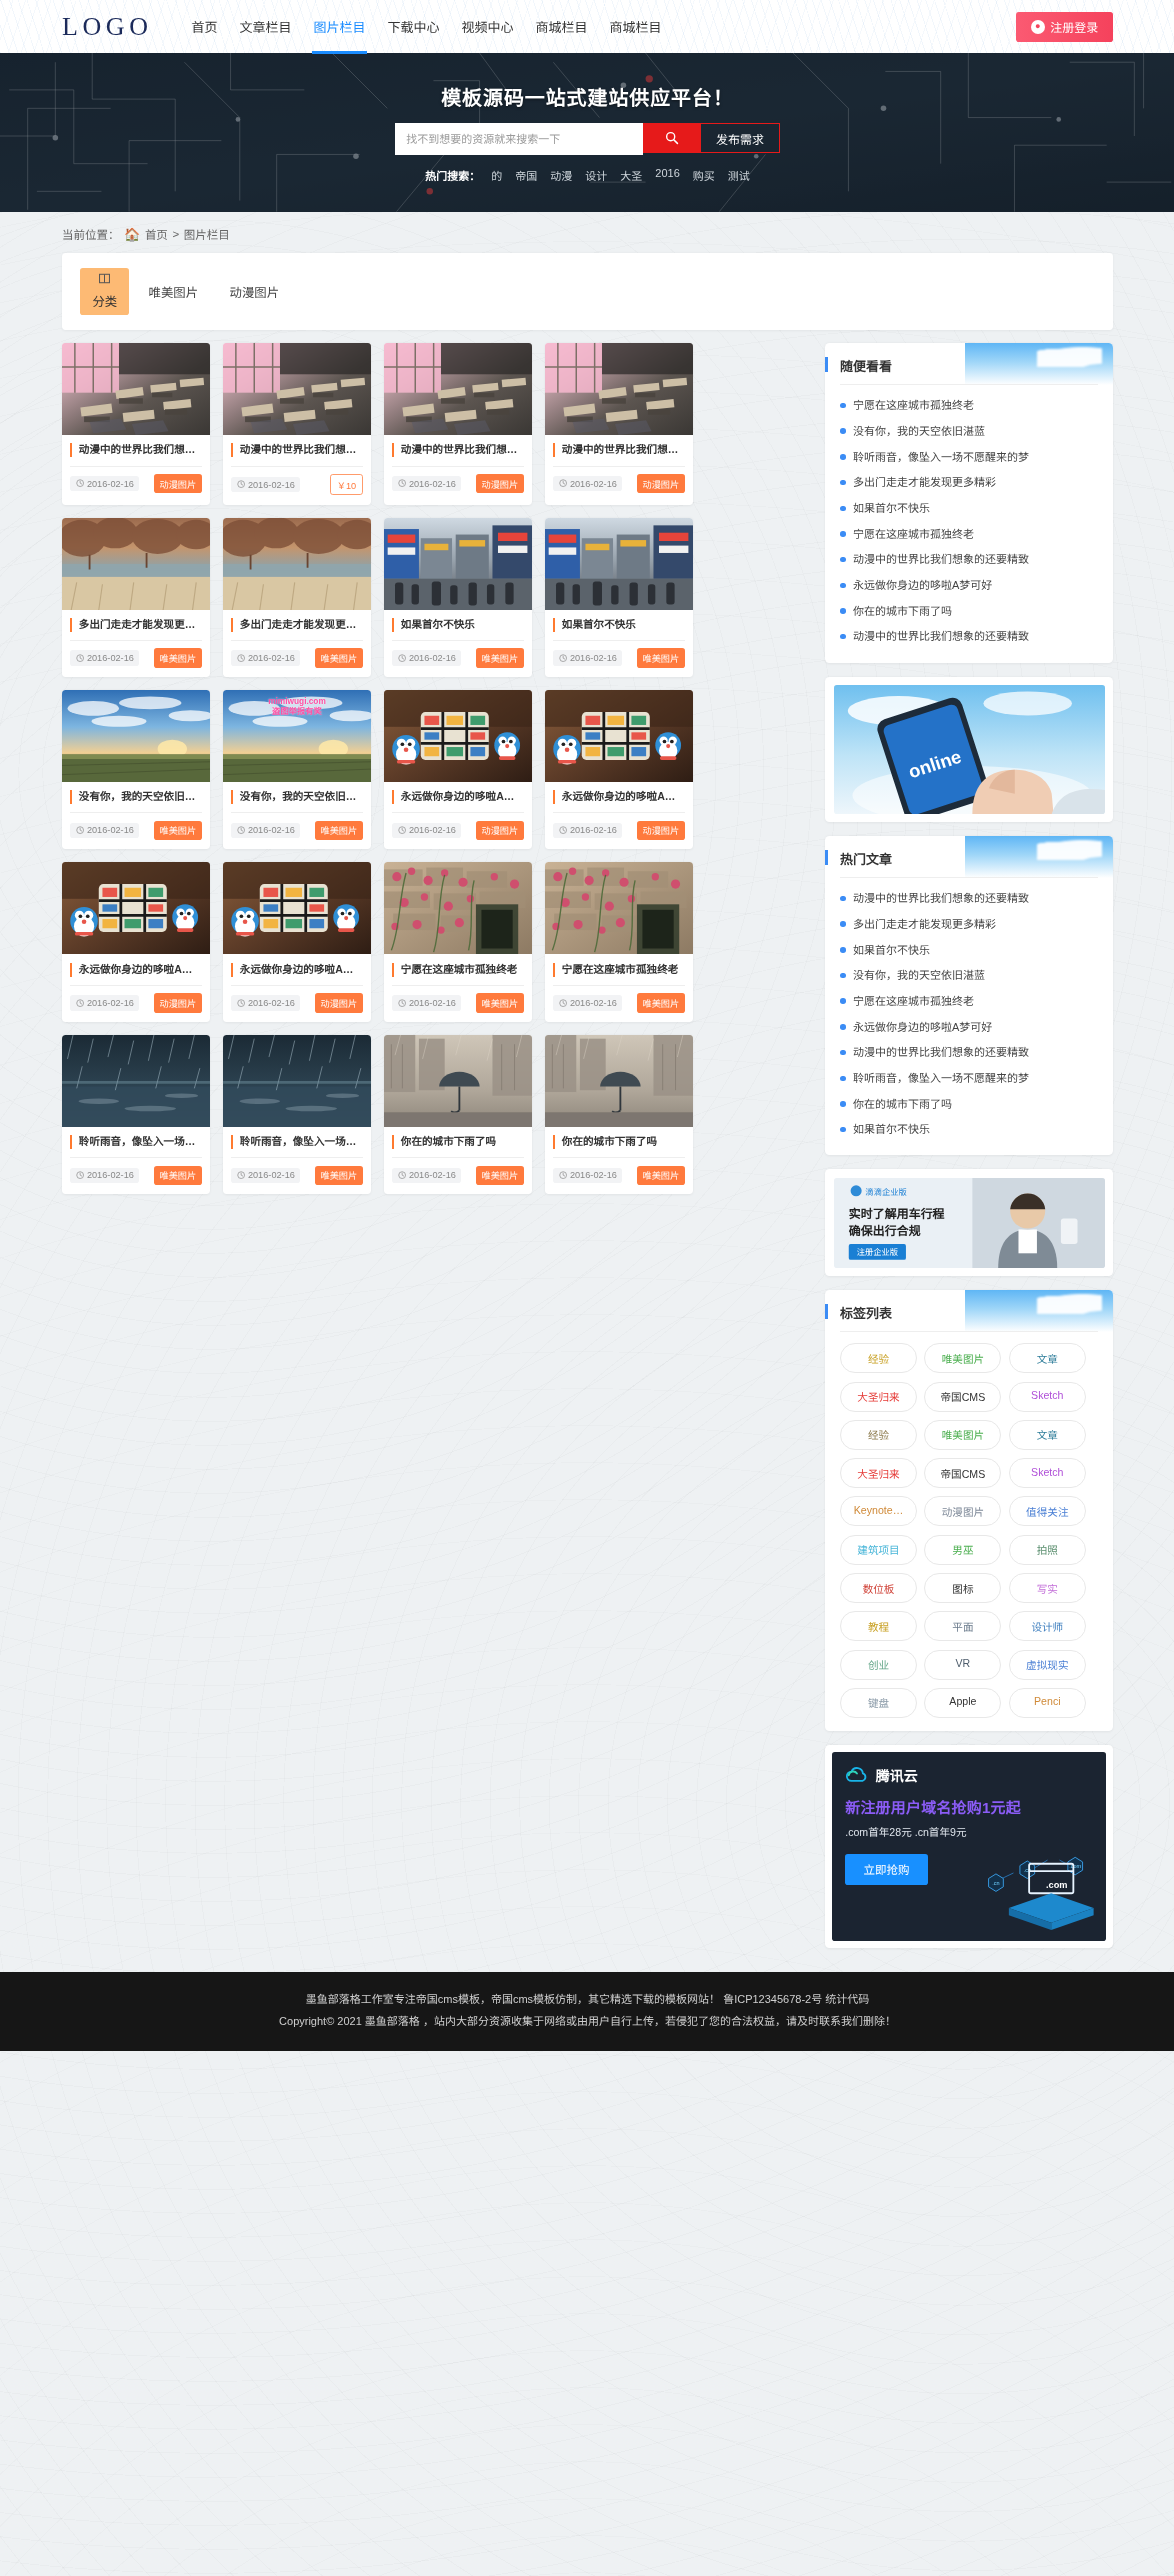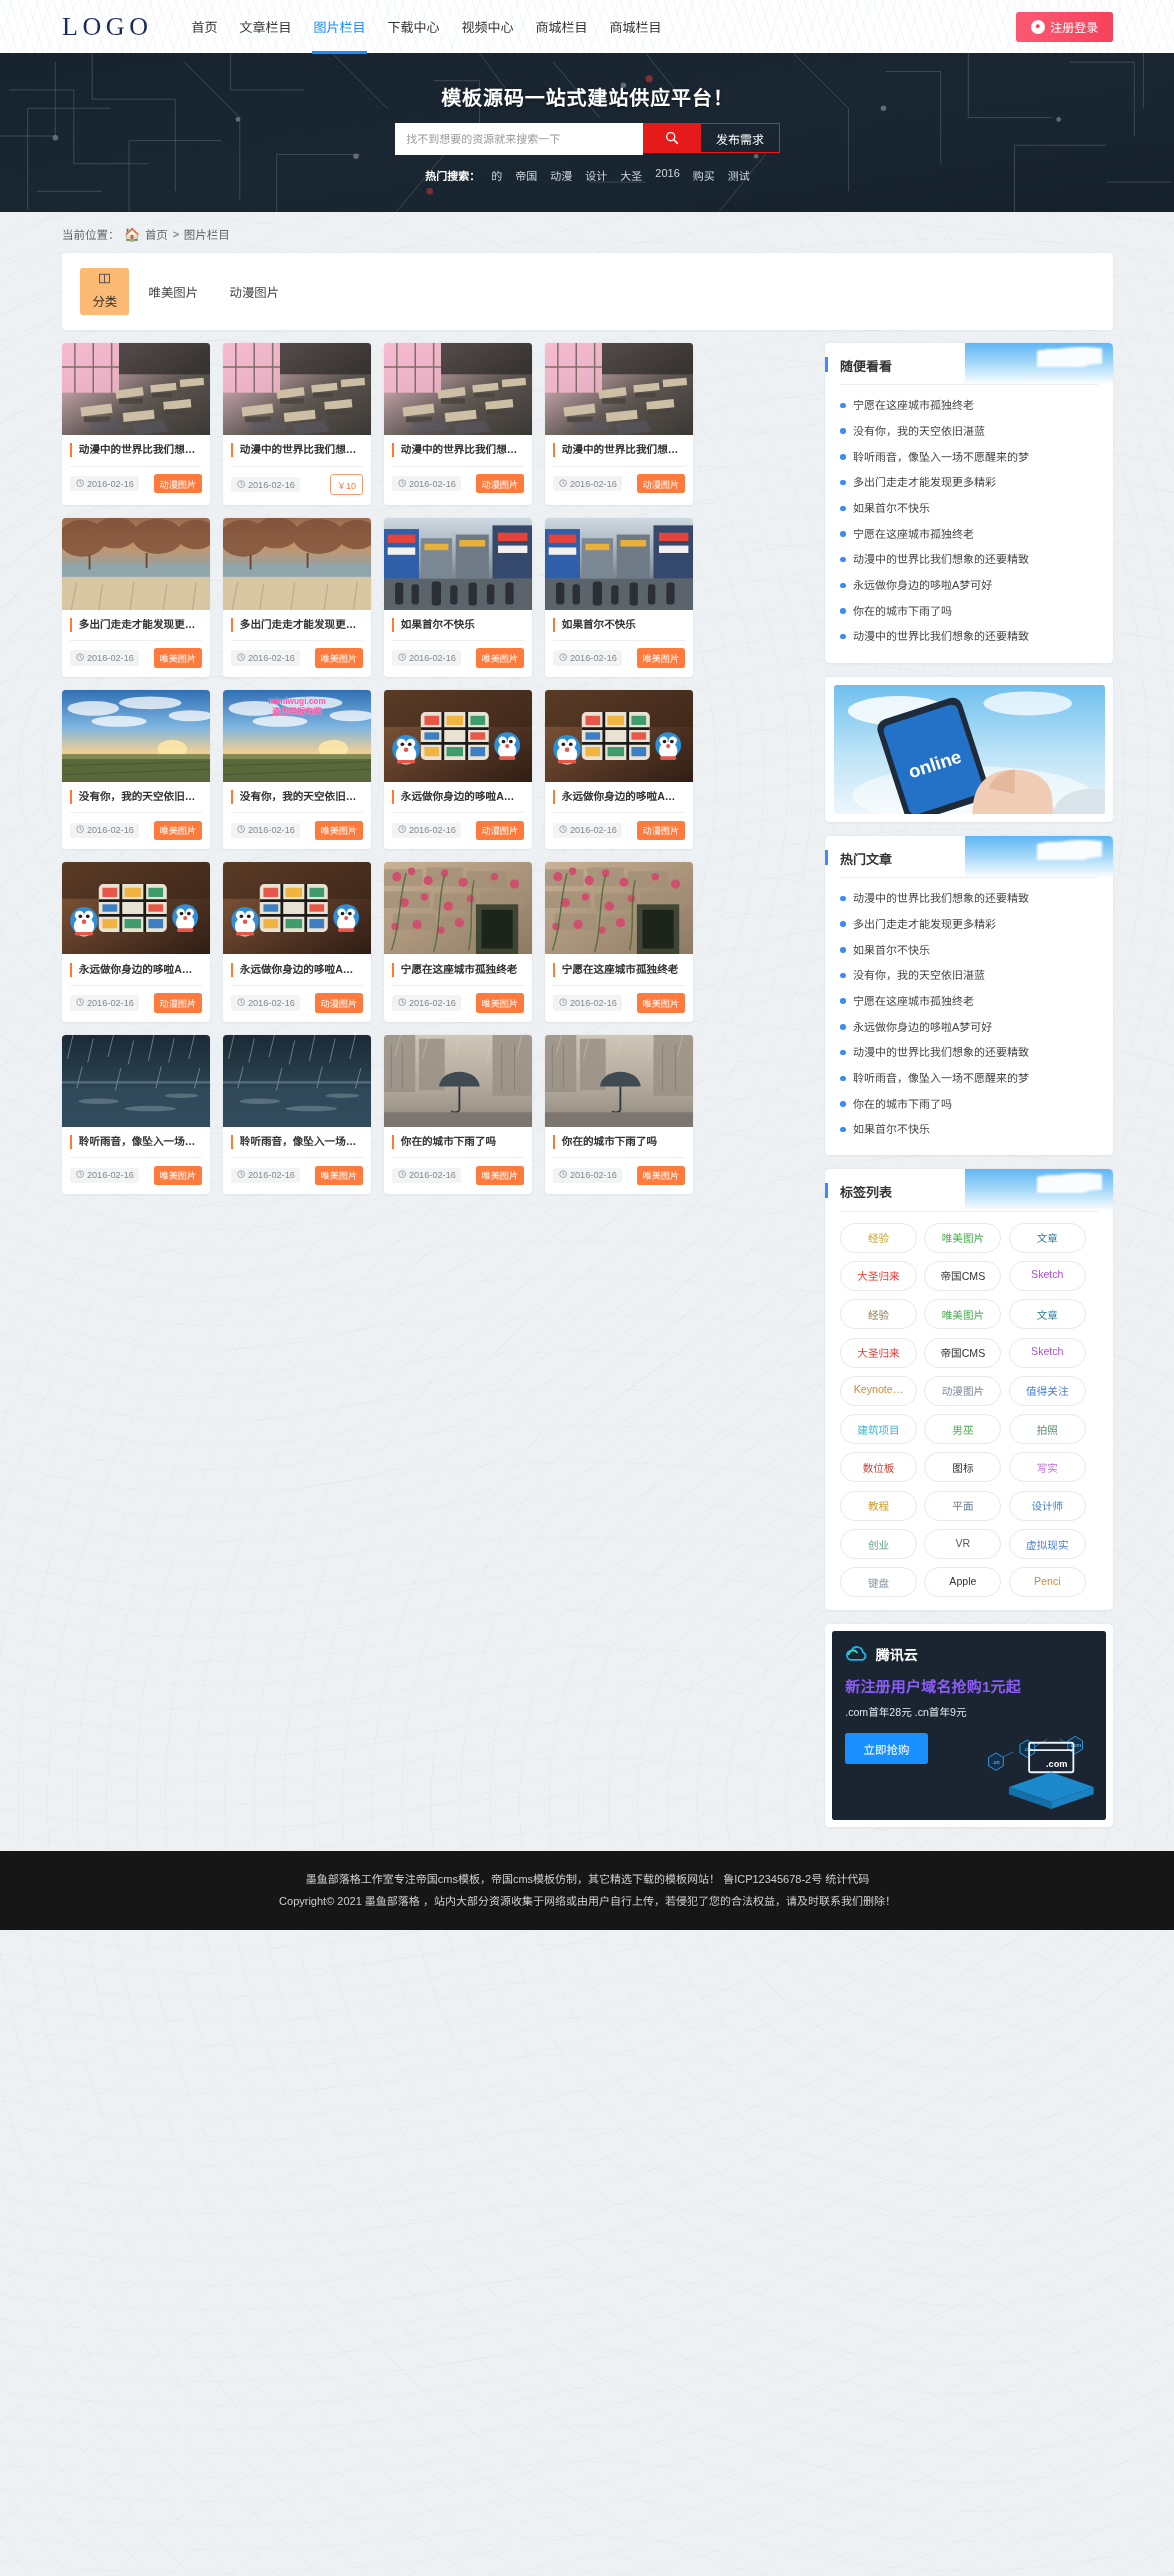--- a/index.html
+++ b/index.html
@@ -125,21 +125,21 @@
     padding-left:6.5px; border-left:2.8px solid #ff7a2f; white-space:nowrap;
     overflow:hidden; text-overflow:ellipsis;
   }
   .card .divider{ height:0.9px; background:#eee; margin:8.3px 0 0; }
   .card .meta{
     display:flex; align-items:center; justify-content:space-between;
     padding:7.4px 8.3px 9.2px;
   }
   .card .date{
     background:#f2f3f5; color:#888; font-size:9.2px; border-radius:2.8px;
-    padding:2.8px 5.5px; display:inline-flex; align-items:flex-start; gap:2.8px; white-space:nowrap;
+    padding:2.8px 5.5px; display:inline-flex; align-items:center; gap:2.8px; white-space:nowrap;
   }
   .card .badge{
     background:#ff7a3d; color:#fff; font-size:9.2px; border-radius:2.8px; padding:2.8px 5.5px; white-space:nowrap;
   }
   .card .badge.price{ background:#fff; color:#ff7a3d; border:0.9px solid #ff9b6b; }
   .watermark{
     position:absolute; left:50%; transform:translateX(-50%); top:5.5px;
     font-size:8.3px; color:#ff4fa3; font-weight:bold; text-shadow:0 0 1.8px rgba(255,255,255,.8);
     white-space:nowrap; line-height:1.25; text-align:center;
   }
@@ -1577,20 +1577,39 @@
                   <a href="#" title="你在的城市下雨了吗">你在的城市下雨了吗</a>
                 </li>
                 <li>
                   <span class="dot"></span>
                   <a href="#" title="如果首尔不快乐">如果首尔不快乐</a>
                 </li>
               </ul>
           </div>
         </div>
 
+        <div class="ad-panel">
+          <svg class="ad-img2" viewBox="0 0 294 98" preserveAspectRatio="none" style="font-size:13px">
+            <rect width="294" height="98" fill="#eaf0f5"></rect>
+            <rect x="150" y="0" width="144" height="98" fill="#cfd8e0"></rect>
+            <circle cx="210" cy="36" r="19" fill="#e8c9a8"></circle>
+            <path d="M210 17 a19 19 0 0 1 19 17 l-38 0 a19 19 0 0 1 19 -17z" fill="#3a3028"></path>
+            <path d="M178 98 C178 68 192 56 210 56 C228 56 242 68 242 98 Z" fill="#7f8b96"></path>
+            <rect x="200" y="56" width="20" height="26" fill="#ffffff"></rect>
+            <rect x="246" y="44" width="18" height="28" rx="3" fill="#f0f3f6"></rect>
+            <g fill="#1a7fd4">
+              <circle cx="24" cy="14" r="6" opacity=".9"></circle>
+            </g>
+            <text x="34" y="18" font-size="9" fill="#1a7fd4" font-family="Liberation Sans, sans-serif">滴滴企业版</text>
+            <text x="16" y="44" font-size="13" fill="#222" font-family="Liberation Sans, sans-serif" font-weight="bold">实时了解用车行程</text>
+            <text x="16" y="62" font-size="13" fill="#222" font-family="Liberation Sans, sans-serif" font-weight="bold">确保出行合规</text>
+            <rect x="16" y="72" width="62" height="17" rx="2" fill="#1a7fd4"></rect>
+            <text x="47" y="84" font-size="9" fill="#fff" font-family="Liberation Sans, sans-serif" text-anchor="middle">注册企业版</text>
+          </svg>
+        </div>
 
         <div class="panel">
           <div class="panel-sky"></div>
           <div class="panel-head">
             <h3>标签列表</h3>
           </div>
           <div class="panel-body">
             <div class="sep"></div>
             <div class="tagcloud" id="tagcloud">
                 <a href="#" style="color: rgb(201, 162, 39);">经验</a>

